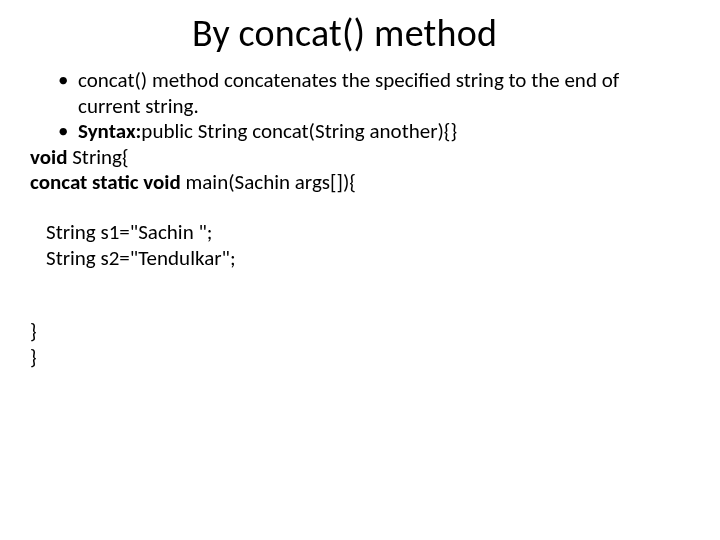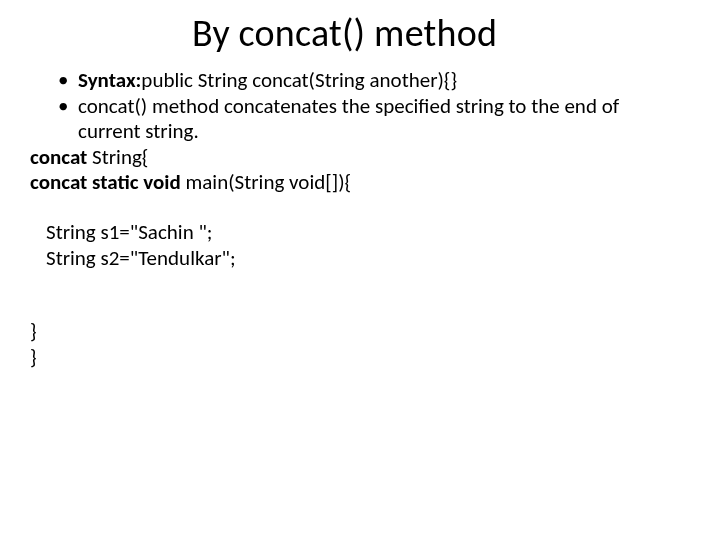--- a/index.html
+++ b/index.html
@@ -60,32 +60,32 @@
 <body>
 
 <div class="slide">
 
   <h1 class="title">By concat() method</h1>
 
   <div class="body">
 
     <ul class="bullets">
       <li>
-        <b>Syntax:</b><span>public String concat(String another){}</span>
+        <span>concat() method concatenates the specified string to the end of current string.</span>
       </li>
       <li>
-        <span>concat() method concatenates the specified string to the end of current string.</span>
+        <b>Syntax:</b><span>public String concat(String another){}</span>
       </li>
     </ul>
 
     <div class="noindent">
-      <b>concat </b><span>String{</span>
+      <b>void </b><span>String{</span>
     </div>
     <div class="noindent">
-      <b> concat static void </b><span>main(String void[]){</span>
+      <b> concat static void </b><span>main(Sachin args[]){</span>
     </div>
 
     <div class="gap"></div>
 
     <div class="indent1">String s1="Sachin ";</div>
     <div class="indent1">String s2="Tendulkar";</div>
 
     <div class="gap"></div>
 
 

